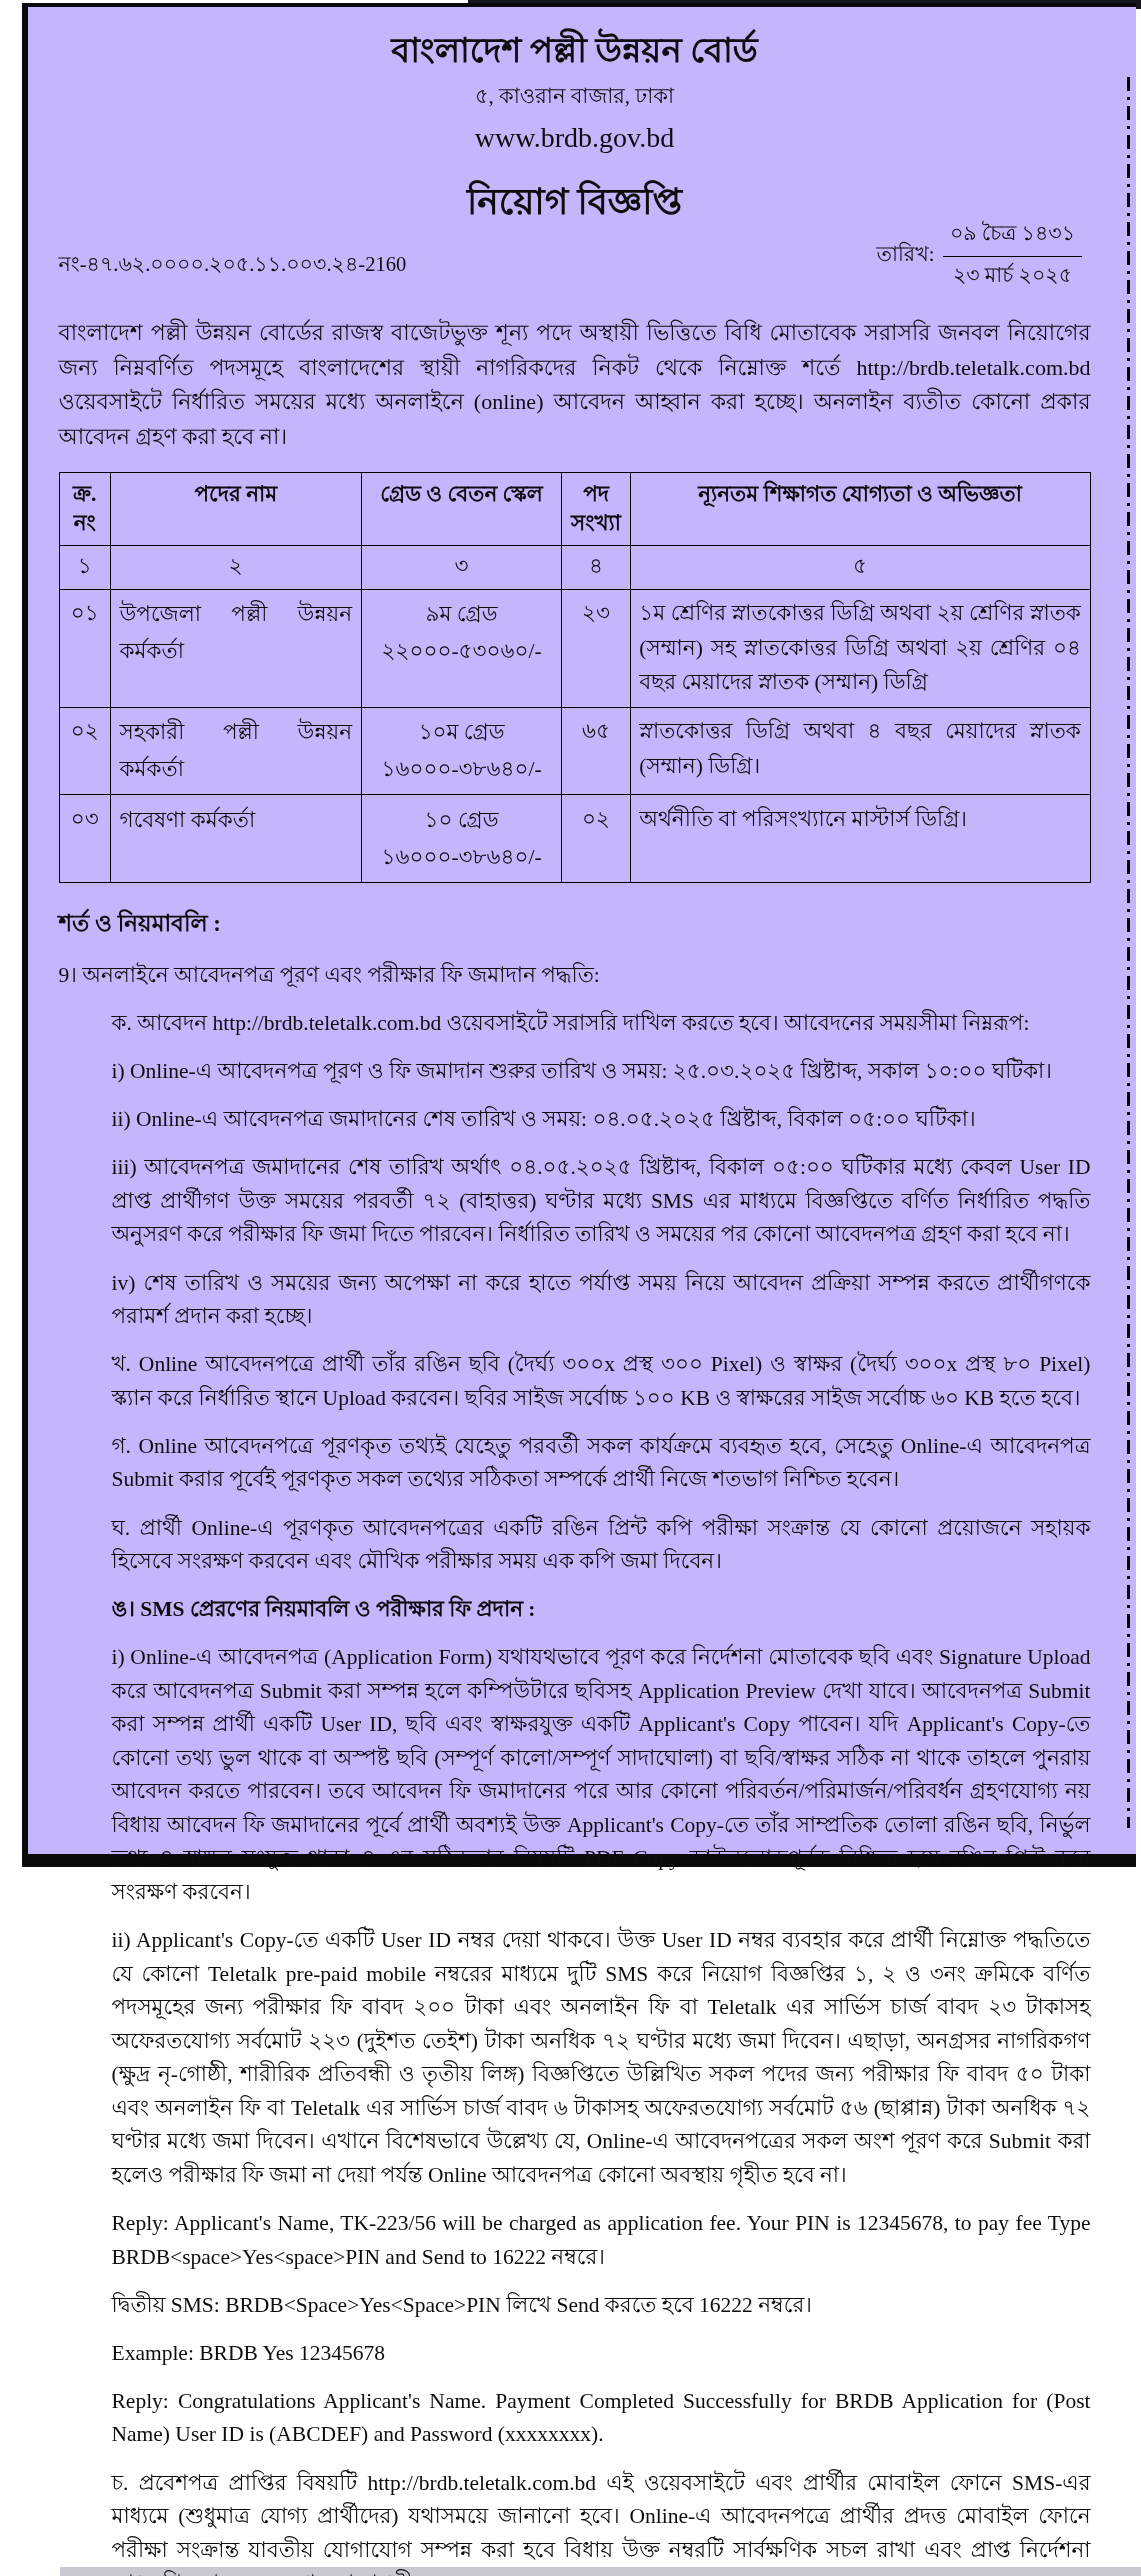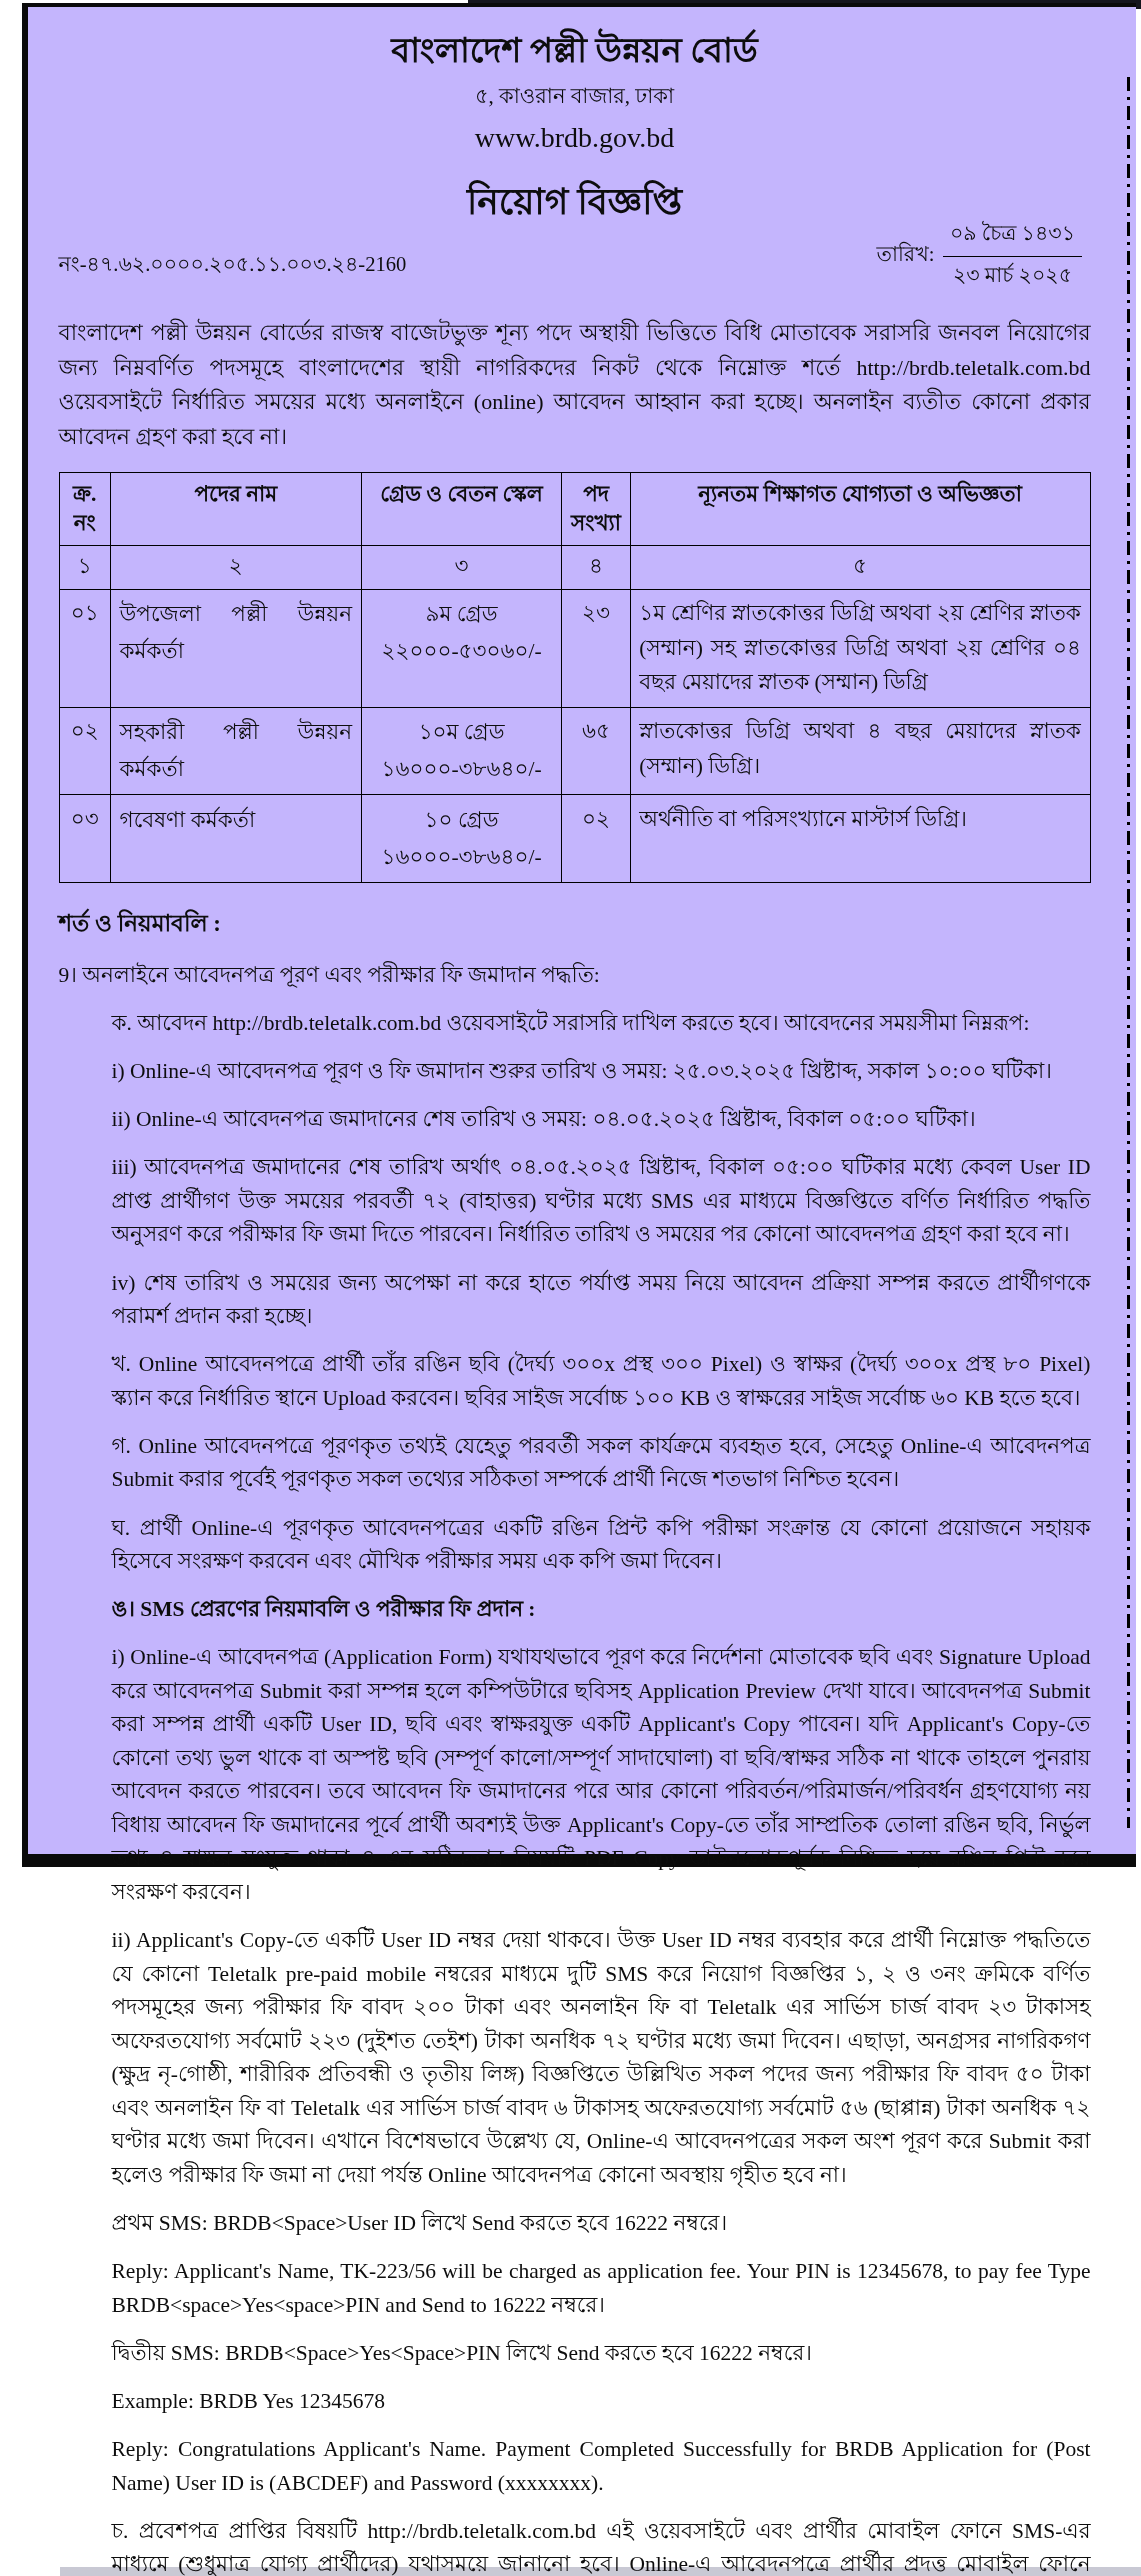--- a/index.html
+++ b/index.html
@@ -131,21 +131,20 @@
         <div class="para l1">i) Online-এ আবেদনপত্র পূরণ ও ফি জমাদান শুরুর তারিখ ও সময়: ২৫.০৩.২০২৫ খ্রিষ্টাব্দ, সকাল ১০:০০ ঘটিকা।</div>
         <div class="para l1">ii) Online-এ আবেদনপত্র জমাদানের শেষ তারিখ ও সময়: ০৪.০৫.২০২৫ খ্রিষ্টাব্দ, বিকাল ০৫:০০ ঘটিকা।</div>
         <div class="para l1">iii) আবেদনপত্র জমাদানের শেষ তারিখ অর্থাৎ ০৪.০৫.২০২৫ খ্রিষ্টাব্দ, বিকাল ০৫:০০ ঘটিকার মধ্যে কেবল User ID প্রাপ্ত প্রার্থীগণ উক্ত সময়ের পরবর্তী ৭২ (বাহাত্তর) ঘণ্টার মধ্যে SMS এর মাধ্যমে বিজ্ঞপ্তিতে বর্ণিত নির্ধারিত পদ্ধতি অনুসরণ করে পরীক্ষার ফি জমা দিতে পারবেন। নির্ধারিত তারিখ ও সময়ের পর কোনো আবেদনপত্র গ্রহণ করা হবে না।</div>
         <div class="para l1">iv) শেষ তারিখ ও সময়ের জন্য অপেক্ষা না করে হাতে পর্যাপ্ত সময় নিয়ে আবেদন প্রক্রিয়া সম্পন্ন করতে প্রার্থীগণকে পরামর্শ প্রদান করা হচ্ছে।</div>
         <div class="para l1">খ. Online আবেদনপত্রে প্রার্থী তাঁর রঙিন ছবি (দৈর্ঘ্য ৩০০x প্রস্থ ৩০০ Pixel) ও স্বাক্ষর (দৈর্ঘ্য ৩০০x প্রস্থ ৮০ Pixel) স্ক্যান করে নির্ধারিত স্থানে Upload করবেন। ছবির সাইজ সর্বোচ্চ ১০০ KB ও স্বাক্ষরের সাইজ সর্বোচ্চ ৬০ KB হতে হবে।</div>
         <div class="para l1">গ. Online আবেদনপত্রে পূরণকৃত তথ্যই যেহেতু পরবর্তী সকল কার্যক্রমে ব্যবহৃত হবে, সেহেতু Online-এ আবেদনপত্র Submit করার পূর্বেই পূরণকৃত সকল তথ্যের সঠিকতা সম্পর্কে প্রার্থী নিজে শতভাগ নিশ্চিত হবেন।</div>
         <div class="para l1">ঘ. প্রার্থী Online-এ পূরণকৃত আবেদনপত্রের একটি রঙিন প্রিন্ট কপি পরীক্ষা সংক্রান্ত যে কোনো প্রয়োজনে সহায়ক হিসেবে সংরক্ষণ করবেন এবং মৌখিক পরীক্ষার সময় এক কপি জমা দিবেন।</div>
         <div class="para l1 bold">ঙ। SMS প্রেরণের নিয়মাবলি ও পরীক্ষার ফি প্রদান :</div>
         <div class="para l1">i) Online-এ আবেদনপত্র (Application Form) যথাযথভাবে পূরণ করে নির্দেশনা মোতাবেক ছবি এবং Signature Upload করে আবেদনপত্র Submit করা সম্পন্ন হলে কম্পিউটারে ছবিসহ Application Preview দেখা যাবে। আবেদনপত্র Submit করা সম্পন্ন প্রার্থী একটি User ID, ছবি এবং স্বাক্ষরযুক্ত একটি Applicant's Copy পাবেন। যদি Applicant's Copy-তে কোনো তথ্য ভুল থাকে বা অস্পষ্ট ছবি (সম্পূর্ণ কালো/সম্পূর্ণ সাদাঘোলা) বা ছবি/স্বাক্ষর সঠিক না থাকে তাহলে পুনরায় আবেদন করতে পারবেন। তবে আবেদন ফি জমাদানের পরে আর কোনো পরিবর্তন/পরিমার্জন/পরিবর্ধন গ্রহণযোগ্য নয় বিধায় আবেদন ফি জমাদানের পূর্বে প্রার্থী অবশ্যই উক্ত Applicant's Copy-তে তাঁর সাম্প্রতিক তোলা রঙিন ছবি, নির্ভুল তথ্য ও স্বাক্ষর সংযুক্ত থাকা ও এর সঠিকতার বিষয়টি PDF Copy ডাউনলোডপূর্বক নিশ্চিত হয়ে রঙিন প্রিন্ট করে সংরক্ষণ করবেন।</div>
         <div class="para l1">ii) Applicant's Copy-তে একটি User ID নম্বর দেয়া থাকবে। উক্ত User ID নম্বর ব্যবহার করে প্রার্থী নিম্নোক্ত পদ্ধতিতে যে কোনো Teletalk pre-paid mobile নম্বরের মাধ্যমে দুটি SMS করে নিয়োগ বিজ্ঞপ্তির ১, ২ ও ৩নং ক্রমিকে বর্ণিত পদসমূহের জন্য পরীক্ষার ফি বাবদ ২০০ টাকা এবং অনলাইন ফি বা Teletalk এর সার্ভিস চার্জ বাবদ ২৩ টাকাসহ অফেরতযোগ্য সর্বমোট ২২৩ (দুইশত তেইশ) টাকা অনধিক ৭২ ঘণ্টার মধ্যে জমা দিবেন। এছাড়া, অনগ্রসর নাগরিকগণ (ক্ষুদ্র নৃ-গোষ্ঠী, শারীরিক প্রতিবন্ধী ও তৃতীয় লিঙ্গ) বিজ্ঞপ্তিতে উল্লিখিত সকল পদের জন্য পরীক্ষার ফি বাবদ ৫০ টাকা এবং অনলাইন ফি বা Teletalk এর সার্ভিস চার্জ বাবদ ৬ টাকাসহ অফেরতযোগ্য সর্বমোট ৫৬ (ছাপ্পান্ন) টাকা অনধিক ৭২ ঘণ্টার মধ্যে জমা দিবেন। এখানে বিশেষভাবে উল্লেখ্য যে, Online-এ আবেদনপত্রের সকল অংশ পূরণ করে Submit করা হলেও পরীক্ষার ফি জমা না দেয়া পর্যন্ত Online আবেদনপত্র কোনো অবস্থায় গৃহীত হবে না।</div>
-        <div class="para l1">প্রথম SMS: BRDB&lt;Space&gt;User ID লিখে Send করতে হবে 16222 নম্বরে।</div>
         <div class="para l1">Reply: Applicant's Name, TK-223/56 will be charged as application fee. Your PIN is 12345678, to pay fee Type BRDB&lt;space&gt;Yes&lt;space&gt;PIN and Send to 16222 নম্বরে।</div>
         <div class="para l1">দ্বিতীয় SMS: BRDB&lt;Space&gt;Yes&lt;Space&gt;PIN লিখে Send করতে হবে 16222 নম্বরে।</div>
         <div class="para l1">Example: BRDB Yes 12345678</div>
         <div class="para l1">Reply: Congratulations Applicant's Name. Payment Completed Successfully for BRDB Application for (Post Name) User ID is (ABCDEF) and Password (xxxxxxxx).</div>
         <div class="para l1">চ. প্রবেশপত্র প্রাপ্তির বিষয়টি http://brdb.teletalk.com.bd এই ওয়েবসাইটে এবং প্রার্থীর মোবাইল ফোনে SMS-এর মাধ্যমে (শুধুমাত্র যোগ্য প্রার্থীদের) যথাসময়ে জানানো হবে। Online-এ আবেদনপত্রে প্রার্থীর প্রদত্ত মোবাইল ফোনে পরীক্ষা সংক্রান্ত যাবতীয় যোগাযোগ সম্পন্ন করা হবে বিধায় উক্ত নম্বরটি সার্বক্ষণিক সচল রাখা এবং প্রাপ্ত নির্দেশনা তাৎক্ষণিকভাবে অনুসরণ করা বাঞ্ছনীয়।</div>
       </div>
 
   </div>
 </div>
 

